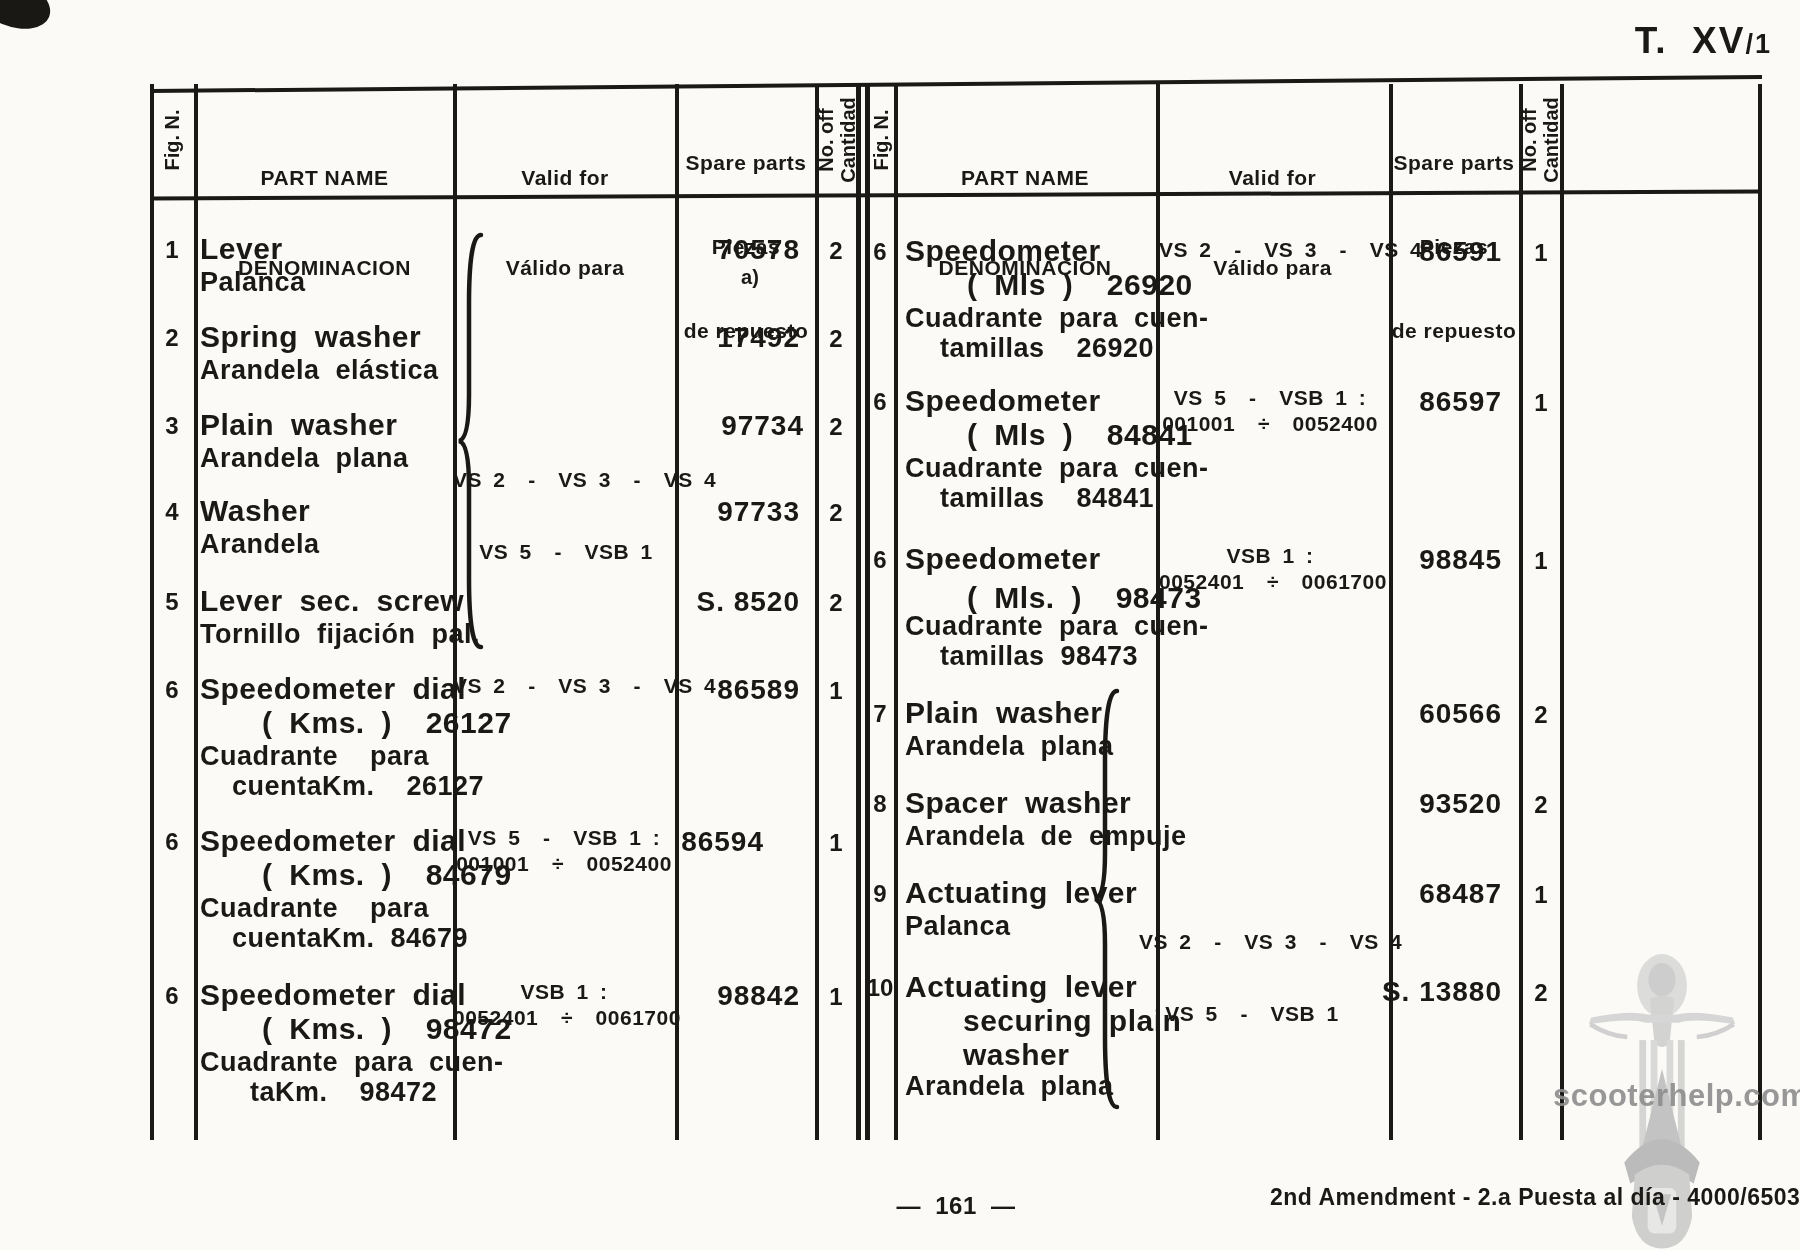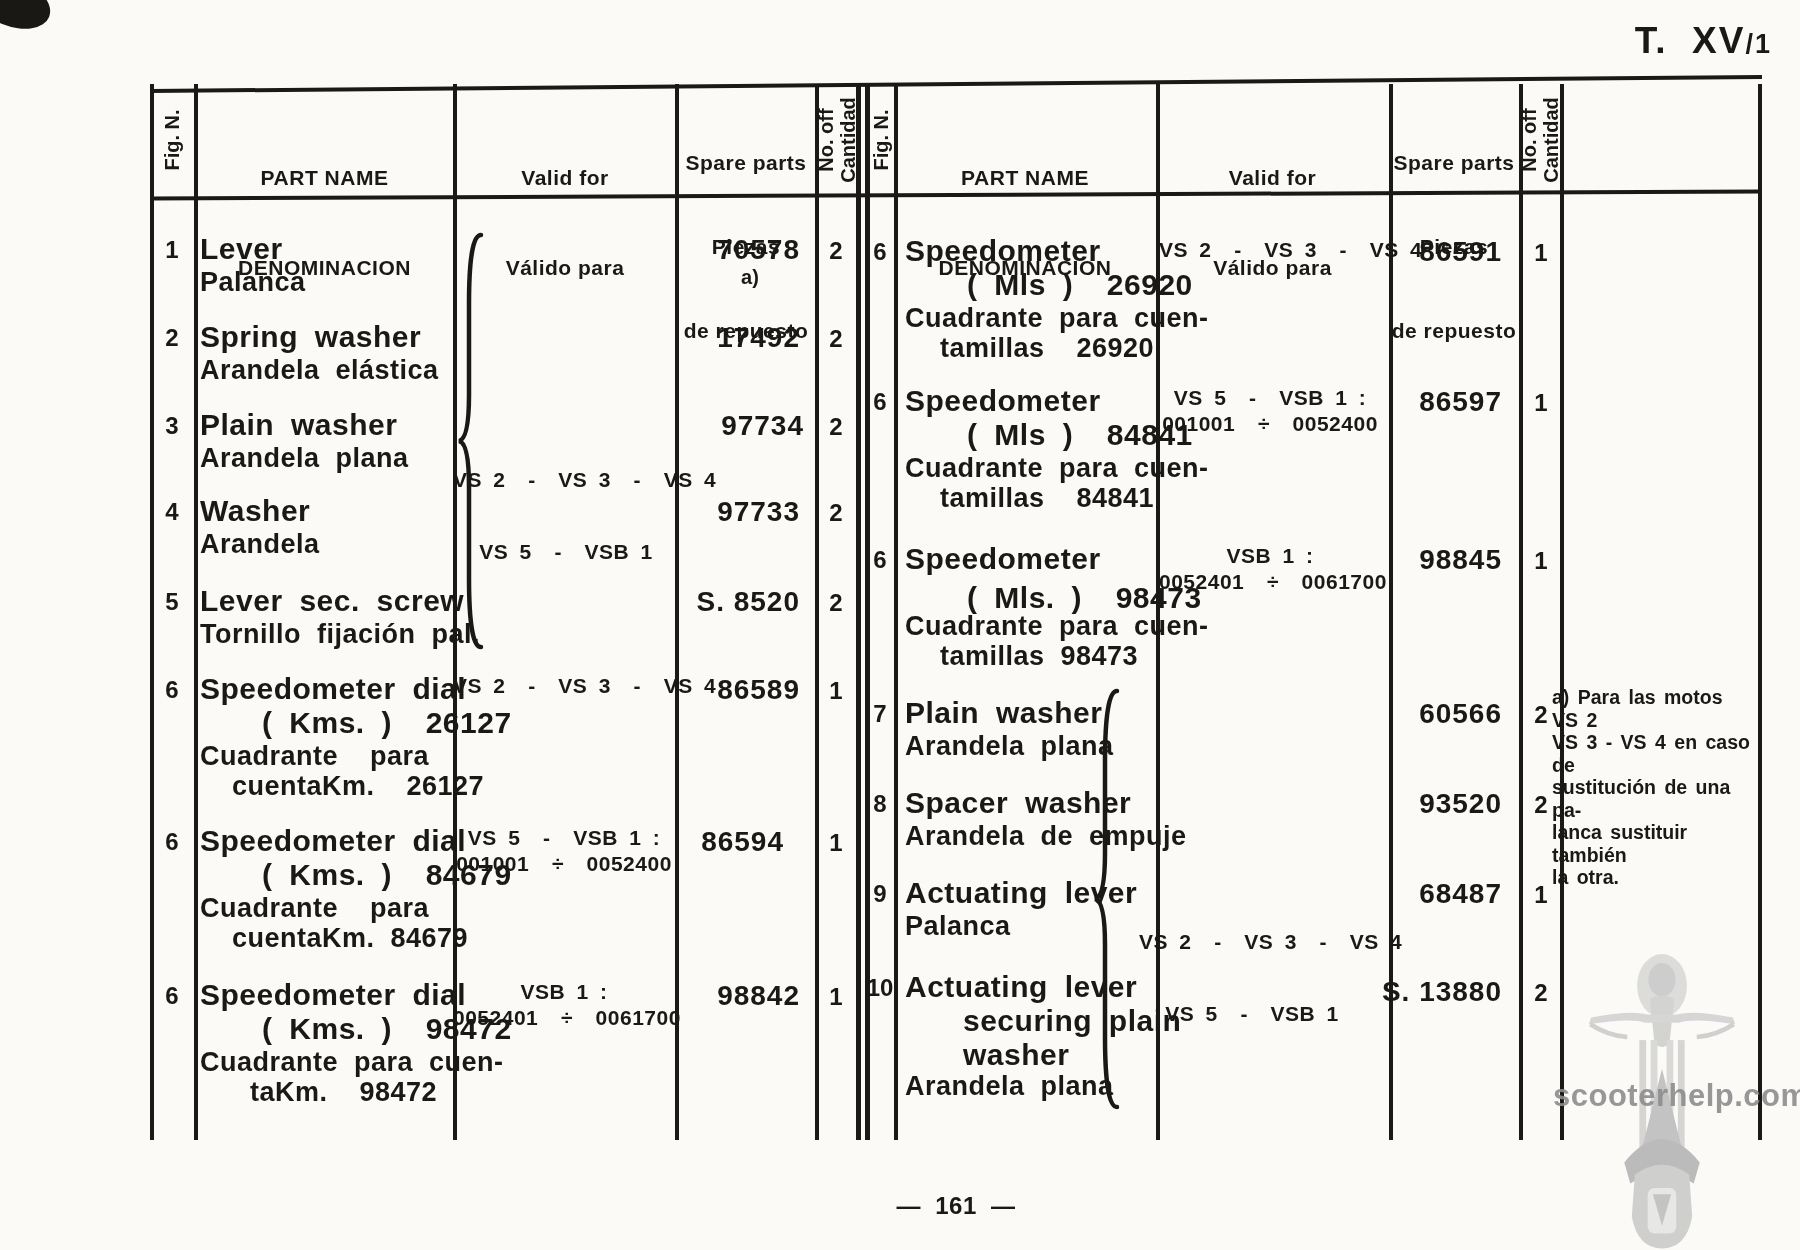--- a/index.html
+++ b/index.html
@@ -146,21 +146,21 @@
   <div class="abs rgt num" style="left:620px;top:674px;width:180px">86589</div>
   <div class="abs ctr qty" style="left:815px;top:677px;width:42px">1</div>
 
   <div class="abs ctr fig" style="left:150px;top:828px;width:44px">6</div>
   <div class="abs name" style="left:200px;top:824px">Speedometer dial</div>
   <div class="abs name" style="left:262px;top:858px">( Kms. )  84679</div>
   <div class="abs sub" style="left:200px;top:893px">Cuadrante  para</div>
   <div class="abs sub" style="left:232px;top:923px">cuentaKm. 84679</div>
   <div class="abs ctr valid" style="left:453px;top:826px;width:222px">VS 5  -  VSB 1 :</div>
   <div class="abs ctr valid" style="left:453px;top:852px;width:222px">001001  ÷  0052400</div>
-  <div class="abs rgt num" style="left:604px;top:826px;width:180px">86594</div>
+  <div class="abs rgt num" style="left:584px;top:826px;width:180px">86594</div>
   <div class="abs ctr qty" style="left:815px;top:829px;width:42px">1</div>
 
   <div class="abs ctr fig" style="left:150px;top:982px;width:44px">6</div>
   <div class="abs name" style="left:200px;top:978px">Speedometer dial</div>
   <div class="abs name" style="left:262px;top:1012px">( Kms. )  98472</div>
   <div class="abs sub" style="left:200px;top:1047px">Cuadrante para cuen-</div>
   <div class="abs sub" style="left:250px;top:1077px">taKm.  98472</div>
   <div class="abs ctr valid" style="left:453px;top:980px;width:222px">VSB 1 :</div>
   <div class="abs ctr valid" style="left:453px;top:1006px;width:222px">0052401  ÷  0061700</div>
   <div class="abs rgt num" style="left:620px;top:980px;width:180px">98842</div>
@@ -222,25 +222,20 @@
   <div class="abs ctr qty" style="left:1519px;top:881px;width:44px">1</div>
 
   <div class="abs ctr fig" style="left:856px;top:974px;width:48px">10</div>
   <div class="abs name" style="left:905px;top:970px">Actuating lever</div>
   <div class="abs name" style="left:963px;top:1004px">securing plain</div>
   <div class="abs name" style="left:963px;top:1038px">washer</div>
   <div class="abs sub" style="left:905px;top:1071px">Arandela plana</div>
   <div class="abs rgt num" style="left:1322px;top:976px;width:180px">S. 13880</div>
   <div class="abs ctr qty" style="left:1519px;top:979px;width:44px">2</div>
 
-  <div class="abs notesTxt" style="left:1552px;top:686px;width:204px">a)  Para las motos VS 2
-VS 3 - VS 4 en caso de
-sustitución  de  una  pa-
-lanca sustituir también
-la  otra.</div>
 
   <svg style="left:1584px;top:948px;opacity:.82" width="156" height="302" viewBox="0 0 200 400">
     <g>
       <ellipse cx="100" cy="50" rx="33" ry="42" fill="#d6d6d6"></ellipse>
       <ellipse cx="100" cy="42" rx="18" ry="22" fill="#c4c4c4"></ellipse>
       <path d="M84,68 Q100,58 116,68 L110,126 Q100,136 90,126 Z" fill="#cbcbcb"></path>
       <path d="M6,92 Q58,82 80,88 L120,88 Q142,82 194,92 L197,101 Q142,92 122,99 L78,99 Q58,92 3,101 Z" fill="#cfcfcf"></path>
       <path d="M5,101 Q28,116 54,118" stroke="#c8c8c8" stroke-width="6" fill="none"></path>
       <path d="M195,101 Q172,116 146,118" stroke="#c8c8c8" stroke-width="6" fill="none"></path>
       <rect x="70" y="122" width="9" height="142" fill="#cdcdcd"></rect>
@@ -250,14 +245,15 @@
       <path d="M100,160 L127,268 Q100,252 73,268 Z" fill="#b8b8b8"></path>
       <path d="M50,284 Q100,222 150,284 L142,312 Q100,284 58,312 Z" fill="#aeaeae"></path>
       <path d="M64,300 Q100,274 136,300 L140,356 Q132,398 100,398 Q68,398 60,356 Z" fill="#c6c6c6"></path>
       <rect x="81" y="318" width="38" height="60" rx="9" fill="#e3e3e3"></rect>
       <path d="M88,326 L112,326 L100,368 Z" fill="#b9b9b9"></path>
     </g>
   </svg>
   <div class="abs wmText" style="left:1553px;top:1078px">scooterhelp.com</div>
 
   <div class="abs ctr footer" style="left:856px;top:1192px;width:200px">—  161  —</div>
+  <div class="abs rgt footer" style="left:1270px;top:1184px;width:466px;font-size:23px">2nd Amendment - 2.a Puesta al día - 4000/6503</div>
 
 </div>
 
 </body></html>

